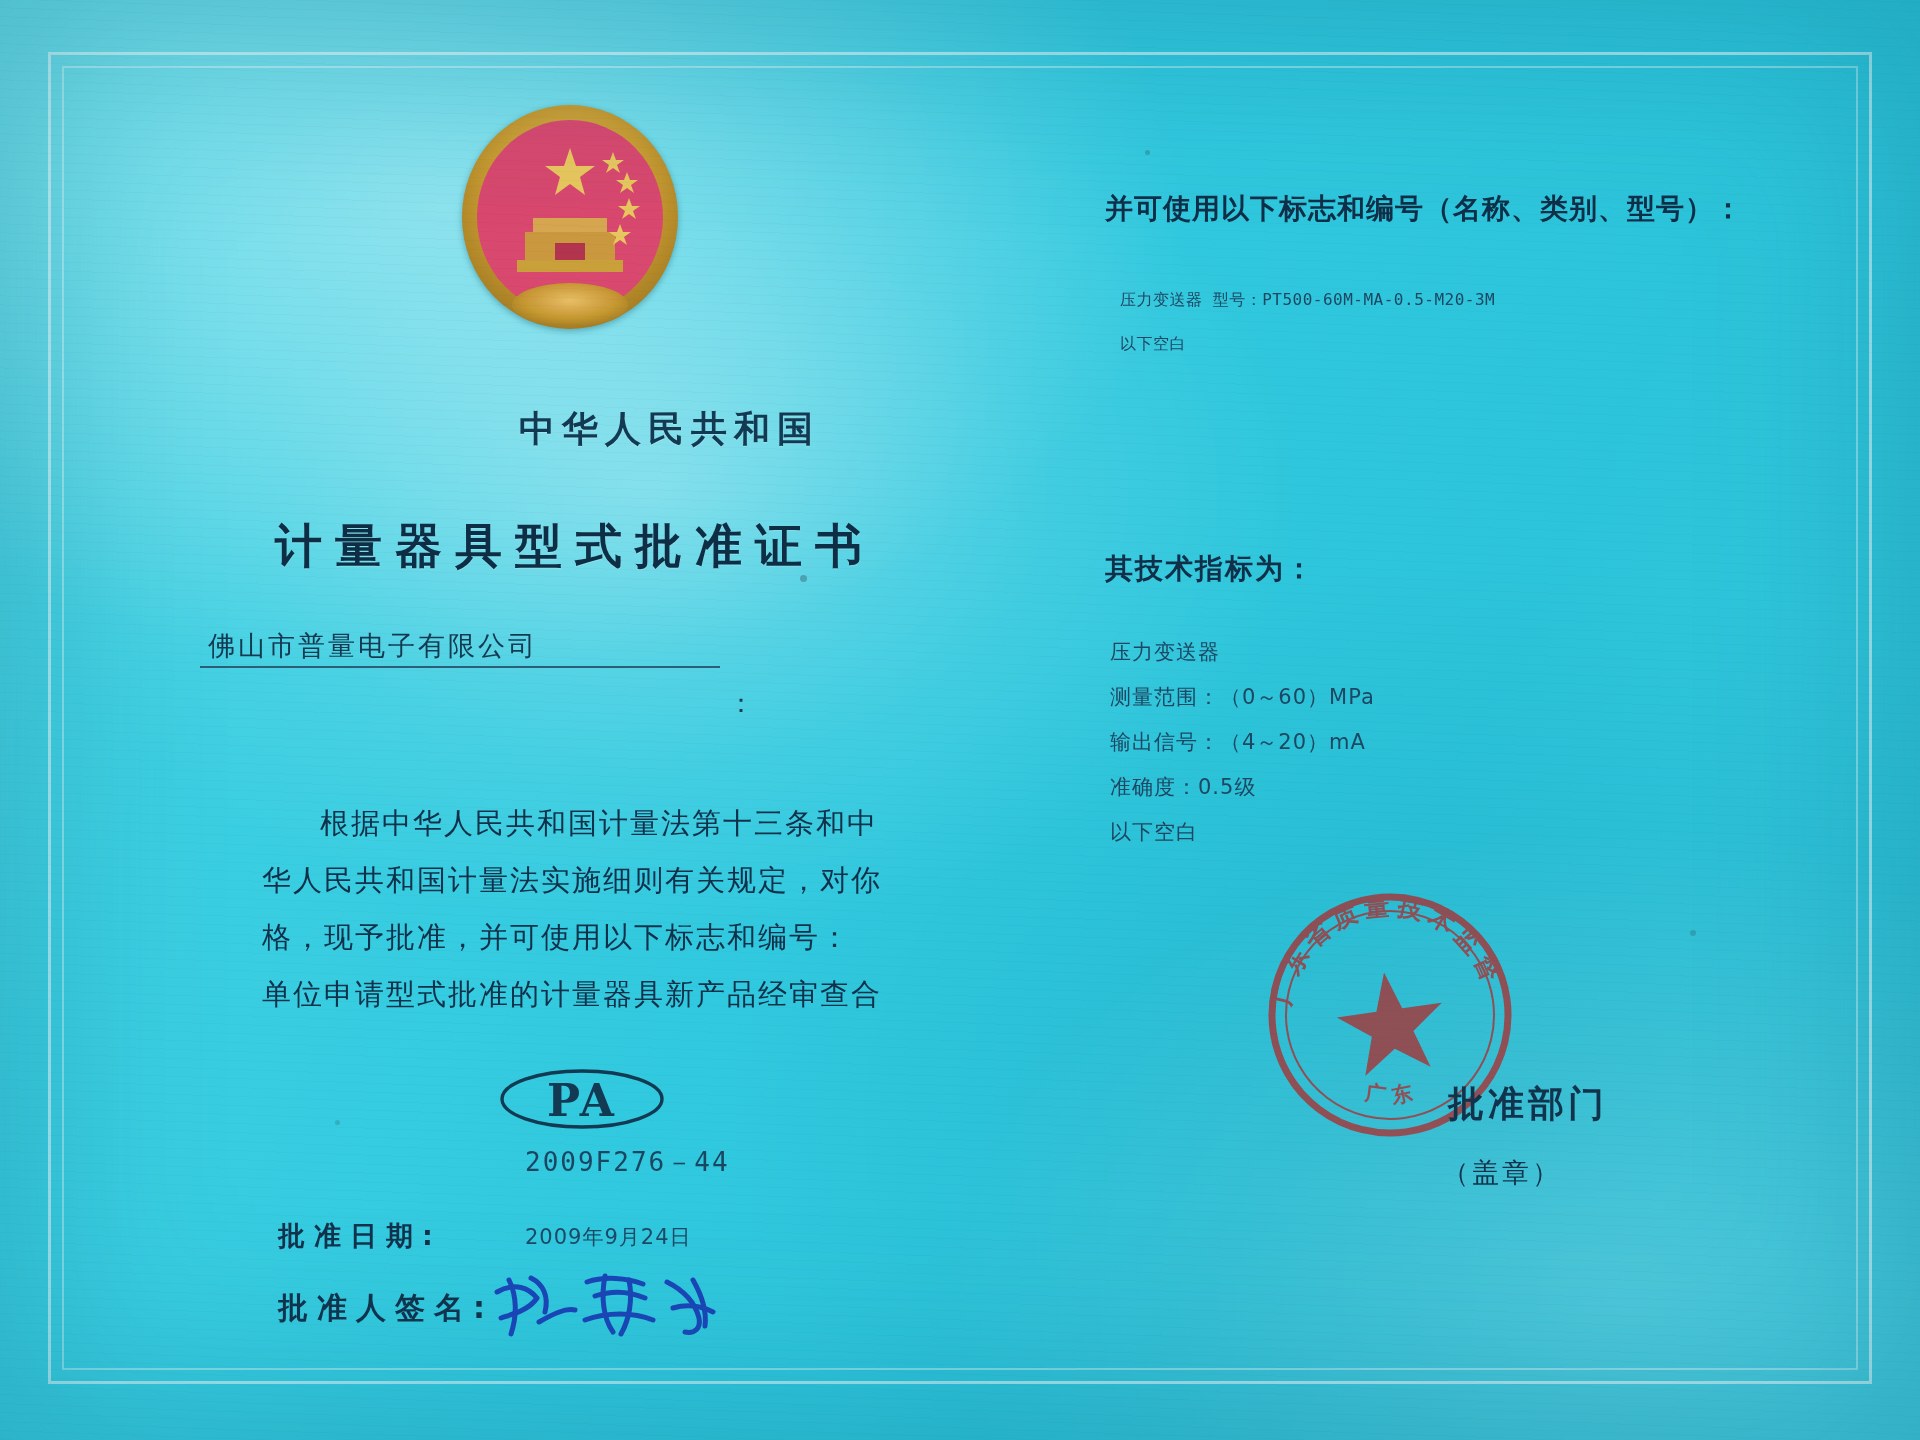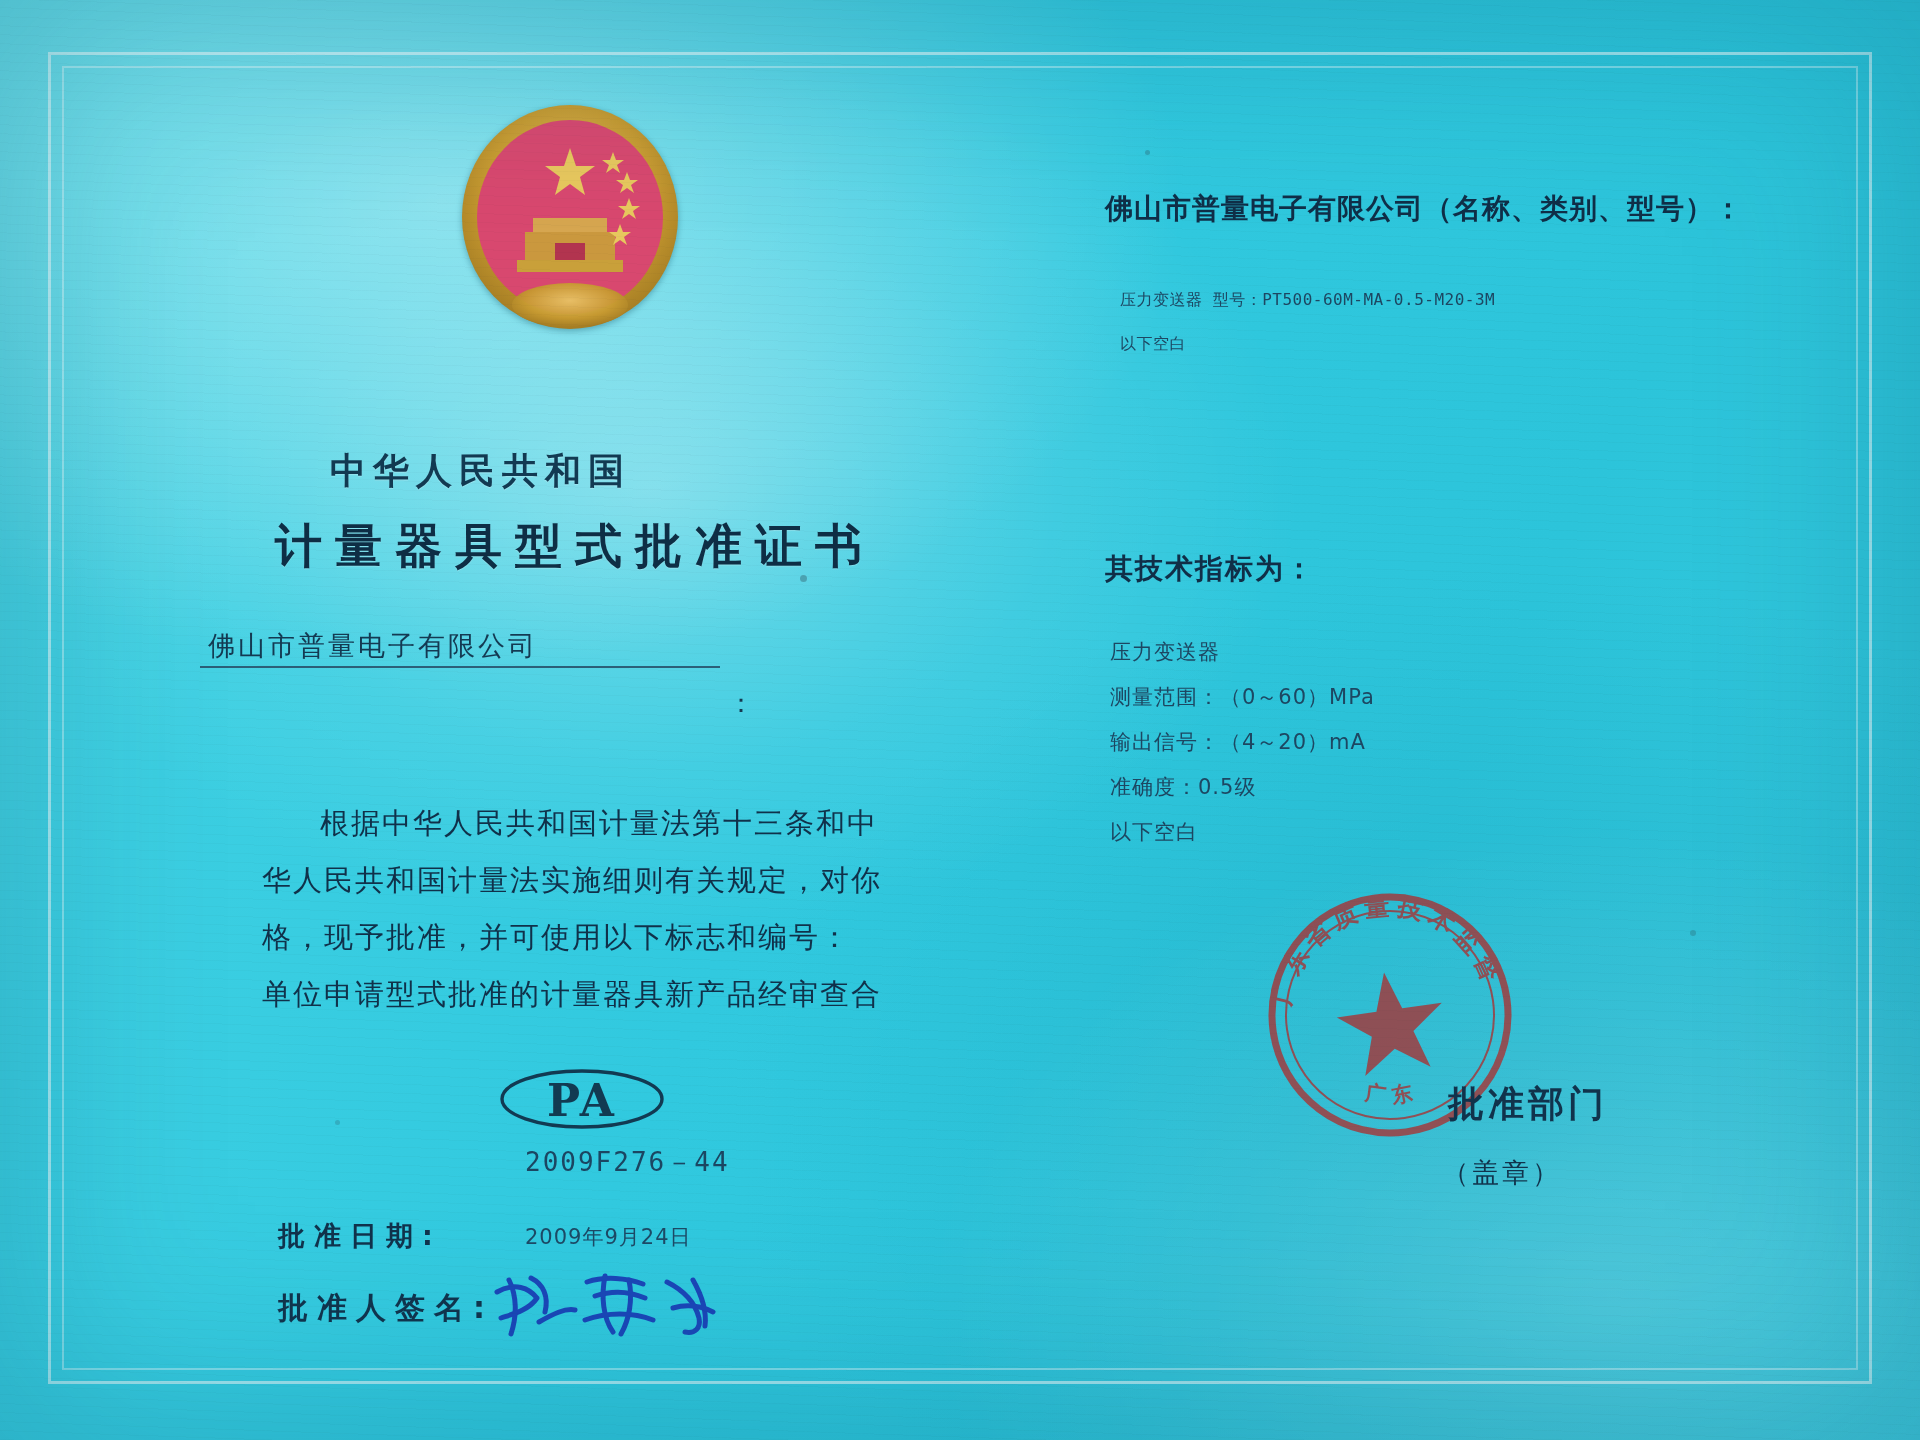--- a/index.html
+++ b/index.html
@@ -38,25 +38,24 @@
   .frame-inner{position:absolute;left:62px;top:66px;right:62px;bottom:70px;
     border:2px solid rgba(255,255,255,.38);}
 
   .content{position:absolute;inset:0;}
 
   
   .emblem{position:absolute;left:455px;top:100px;width:230px;height:235px;}
   .emblem svg{display:block;width:230px;height:235px;filter:drop-shadow(0 2px 3px rgba(0,60,80,.35));}
 
   .country{
-    position:absolute;left:330px;top:405px;width:490px;text-align:left;
+    position:absolute;left:330px;top:405px;width:490px;text-align:right;
     font-family:Liberation Mono, monospace;
     font-size:36px;letter-spacing:7px;color:#123a52;font-weight:700;
     text-shadow:0 1px 1px rgba(255,255,255,.25);
-    margin-top:42px;
   }
   .maintitle{
     position:absolute;left:215px;top:515px;width:720px;text-align:center;
     font-family:"DejaVu Sans","Liberation Sans",sans-serif;
     font-size:47px;letter-spacing:13px;color:#0e2e45;font-weight:700;
     text-shadow:0 1px 1px rgba(255,255,255,.22);
   }
 
   .company-line{position:absolute;left:200px;top:628px;width:560px;}
   .company-name{
@@ -224,21 +223,21 @@
           <path d="M118,14 C114,34 116,56 126,70"></path>
           <path d="M142,18 C146,38 142,58 134,72"></path>
           <path d="M98,58 C120,50 146,50 166,58"></path>
           <path d="M180,20 C196,28 208,40 212,56 C214,66 208,72 198,70"></path>
           <path d="M206,18 C214,32 220,48 218,64"></path>
           <path d="M186,46 C200,42 214,44 226,50"></path>
         </g>
       </svg>
     </div>
 
-    <div class="r-head1">佛山市普量电子有限公司（名称、类别、型号）：</div>
+    <div class="r-head1">并可使用以下标志和编号（名称、类别、型号）：</div>
     <div class="r-prod">
       <div>压力变送器  型号：PT500-60M-MA-0.5-M20-3M</div>
       <div>以下空白</div>
     </div>
 
     <div class="r-head2">其技术指标为：</div>
     <div class="r-spec">
       <div>压力变送器</div>
       <div>测量范围：（0～60）MPa</div>
       <div>输出信号：（4～20）mA</div>

